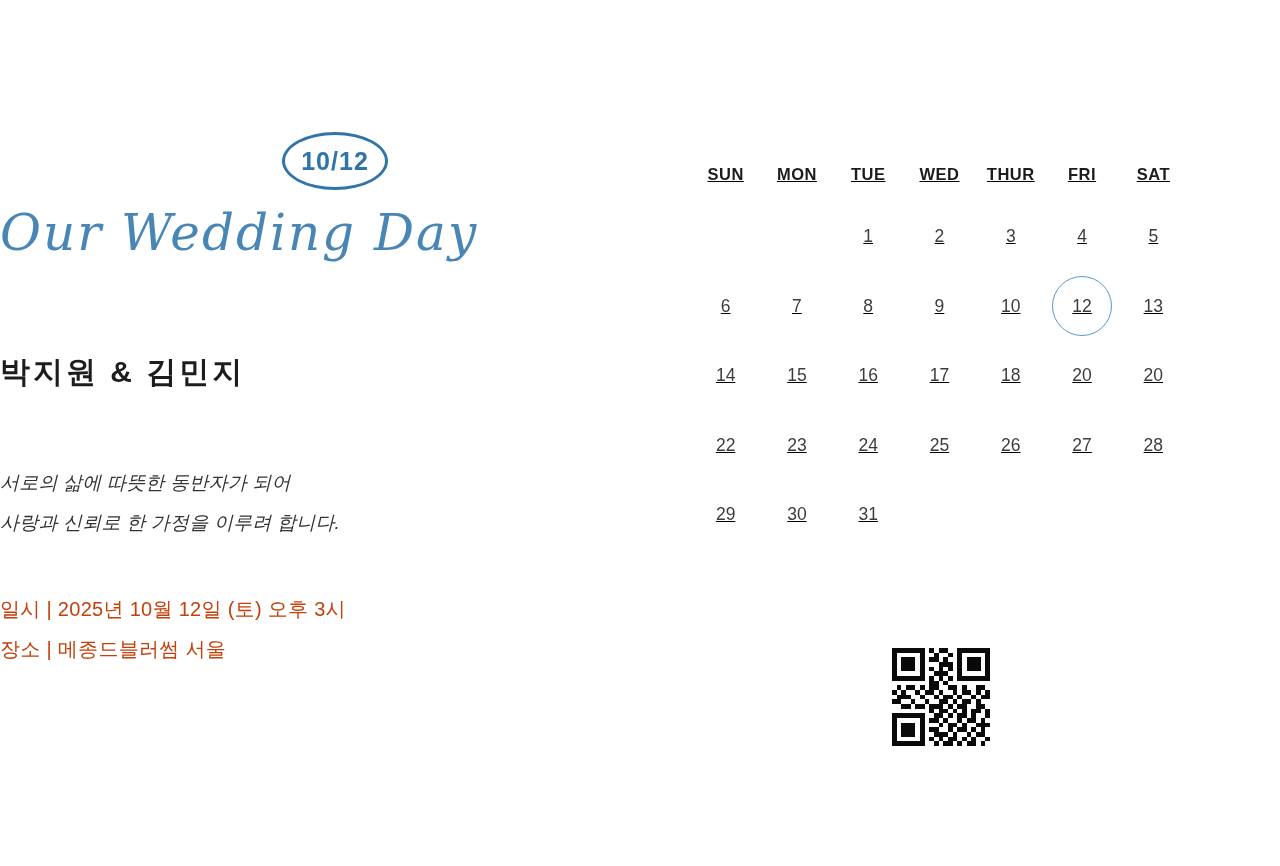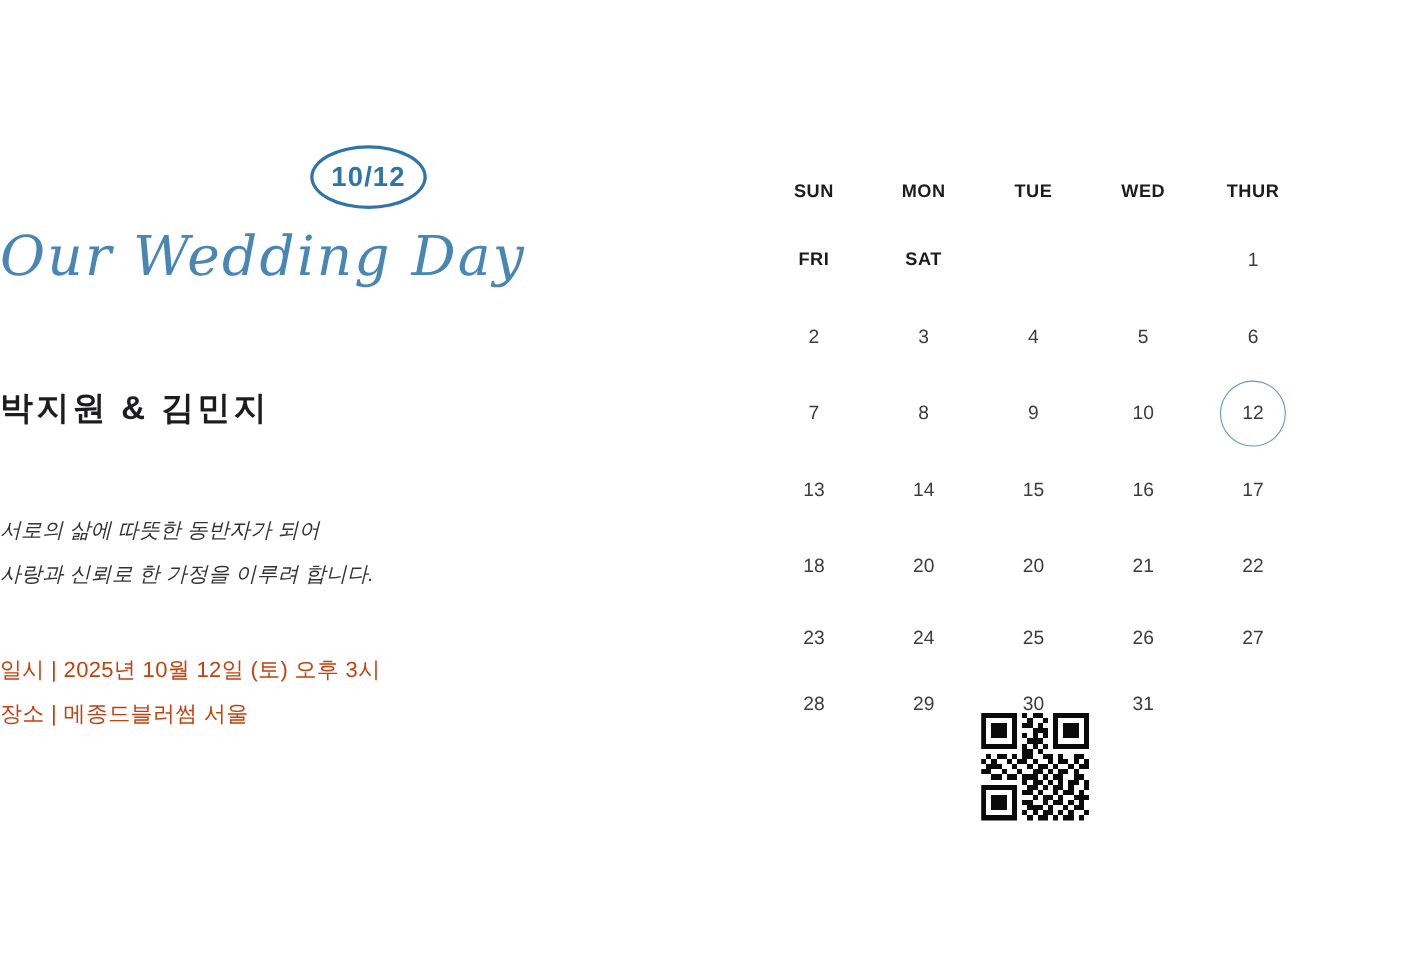--- a/index.html
+++ b/index.html
@@ -70,22 +70,23 @@
     line-height:40px;
     color:#c2410c;
     letter-spacing:0.3px;
   }
   
   .calendar{
     position:absolute;left:690px;top:147px;width:499px;
   }
   .cal-grid{
     display:grid;
-    grid-template-columns:repeat(5,1fr);
+    grid-template-columns:repeat(7,1fr);
     grid-template-rows:55px repeat(5,69.5px);
+    text-decoration:underline;
   }
   .cal-head{
     display:flex;align-items:center;justify-content:center;
     font-size:16.5px;font-weight:600;letter-spacing:0.5px;
     color:#1c1c1e;
   }
   .cal-cell{
     display:flex;align-items:center;justify-content:center;
     font-size:17.5px;color:#3c3c3c;
   }
@@ -191,23 +192,20 @@
           <span class="day-num">17</span>
         </div>
         <div class="cal-cell">
           <span class="day-num">18</span>
         </div>
         <div class="cal-cell">
           <span class="day-num">20</span>
         </div>
         <div class="cal-cell">
           <span class="day-num">20</span>
-        </div>
-        <div class="cal-cell">
-          <span class="day-num">21</span>
         </div>
         <div class="cal-cell">
           <span class="day-num">22</span>
         </div>
         <div class="cal-cell">
           <span class="day-num">23</span>
         </div>
         <div class="cal-cell">
           <span class="day-num">24</span>
         </div>

